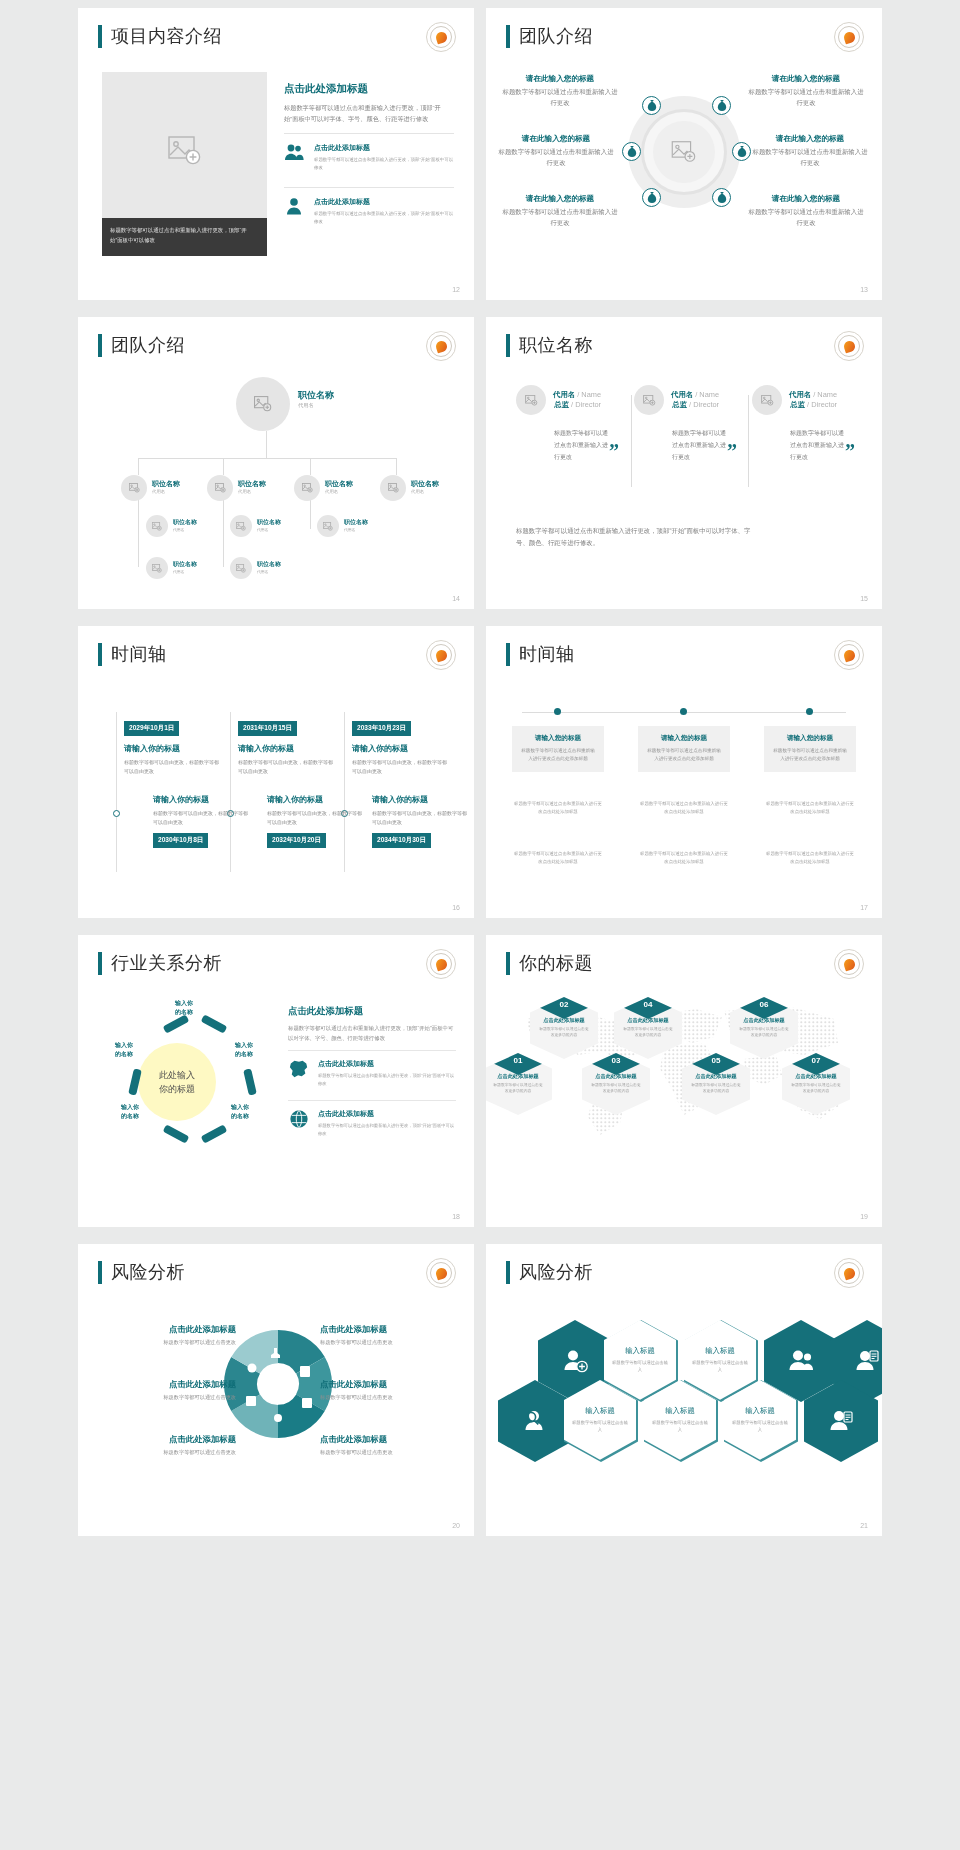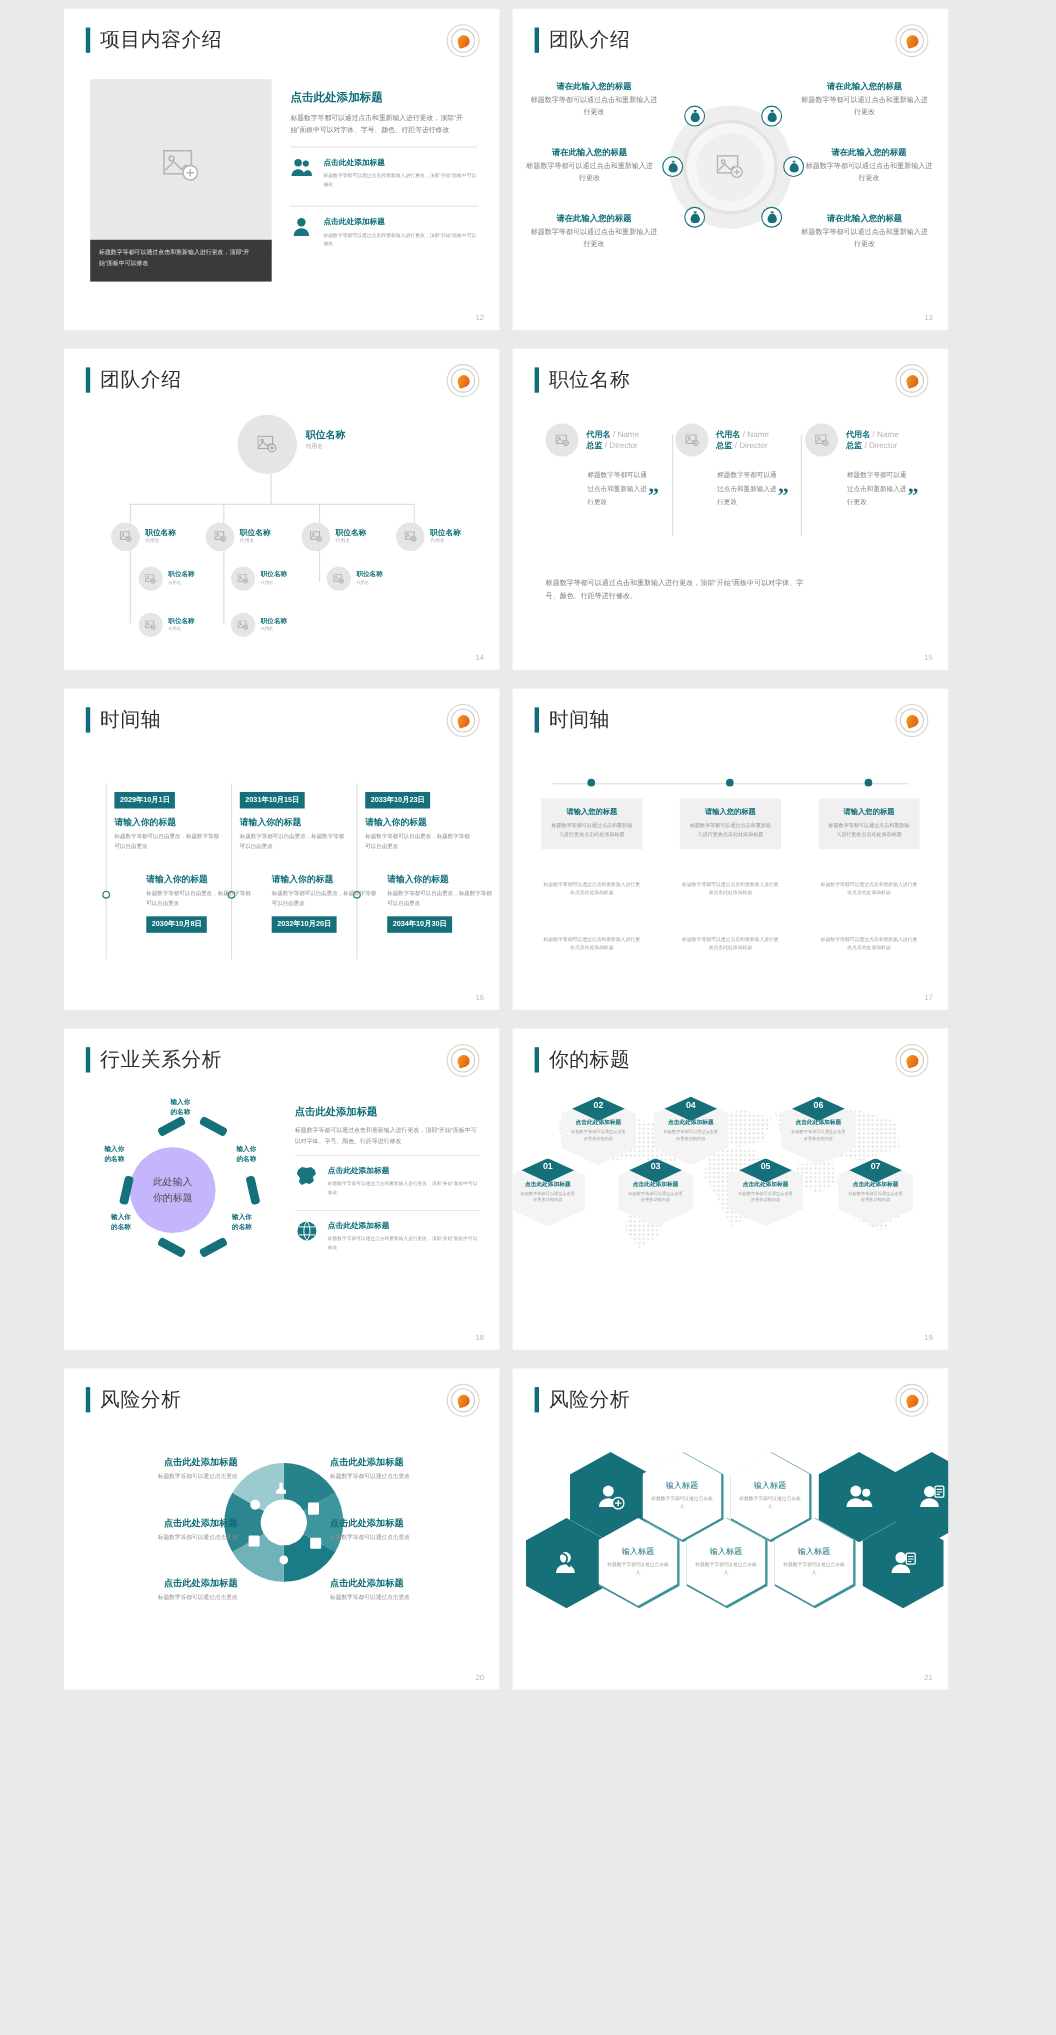--- a/index.html
+++ b/index.html
@@ -8,21 +8,21 @@
     background: #e9eaea;
     font-family: "Liberation Sans", "DejaVu Sans", sans-serif;
     overflow: hidden;
   }
   .deck {
     display: grid;
     grid-template-columns: 396px 396px;
     grid-auto-rows: 292px;
     column-gap: 12px;
     row-gap: 17px;
-    padding: 8px 78px 0 58px;
+    padding: 8px 78px 0 78px;
   }
   .slide {
     position: relative;
     background: #fff;
     overflow: hidden;
   }
   
   .logo {
     position: absolute; top: 14px; right: 18px;
     width: 30px; height: 30px; border-radius: 50%;
@@ -107,21 +107,21 @@
   .org-line { position:absolute; background:#dcdcdc; }
   .pos-t { font-size: 9px; color:#0f6d77; font-weight:bold; }
   .pos-s { font-size: 5.2px; color:#a0a0a0; }
   .pos-t2 { font-size: 7px; color:#0f6d77; font-weight:bold; }
   .pos-s2 { font-size: 4.4px; color:#a6a6a6; }
   .pos-t3 { font-size: 6px; color:#0f6d77; font-weight:bold; }
   .pos-s3 { font-size: 3.8px; color:#a6a6a6; }
 
   
   .s15-col { position:absolute; top: 68px; width: 108px; }
-  .s15-head { display:flex; align-items:center; gap:7px; }
+  .s15-head { display:flex; align-items:center; gap:7px;text-align:right; }
   .s15-name { font-size: 7.4px; }
   .s15-name b { color:#0f6d77; }
   .s15-name span { color:#b2b2b2; }
   .s15-body { margin: 12px 0 0 38px; font-size: 6px; color:#818181; line-height:2; }
   .quote { font-size: 20px; color:#13707a; font-weight:bold; font-family:"Liberation Serif",serif; }
   .s15-foot {
     position:absolute; left:30px; top:208px; width: 235px;
     font-size:6.4px; color:#7b7b7b; line-height:1.9;
   }
 
@@ -139,21 +139,21 @@
   .s17-line { position:absolute; left:36px; right:36px; top:86px; height:1px; background:#dcdcdc; }
   .s17-dot { position:absolute; top:82px; width:7px;height:7px;border-radius:50%;background:#14707a; }
   .s17-box { position:absolute; top:100px; width:92px; background:#f0f0f0; padding:8px 7px; }
   .s17-box h4 { font-size:6.6px;color:#0f6d77;font-weight:bold;text-align:center;margin-bottom:4px;}
   .s17-box p { font-size:4.6px;color:#939393;line-height:1.8;text-align:center;}
   .s17-sub { position:absolute; width:92px; font-size:4.4px;color:#9d9d9d;line-height:1.85;text-align:center;}
 
   
   .gear-core {
     position:absolute; width:78px;height:78px;border-radius:50%;
-    background:#c4b5fd; left: 60px; top: 108px;
+    background:#fef9c3; left: 60px; top: 108px;
   }
   .gear-core .ctxt {
     position:absolute;left:50%;top:50%;transform:translate(-50%,-50%);
     text-align:center; font-size:9px; color:#4d4d4d; line-height:1.5; white-space:nowrap;
   }
   .arcseg {
     position:absolute; width:8px; height:26px; background:#14707a; border-radius:3px;
   }
   .g-lab { position:absolute; font-size:6px; color:#0f6d77; font-weight:bold; text-align:center; line-height:1.45;}
   .s18-right { position:absolute; left:210px; top:70px; width:168px; }

